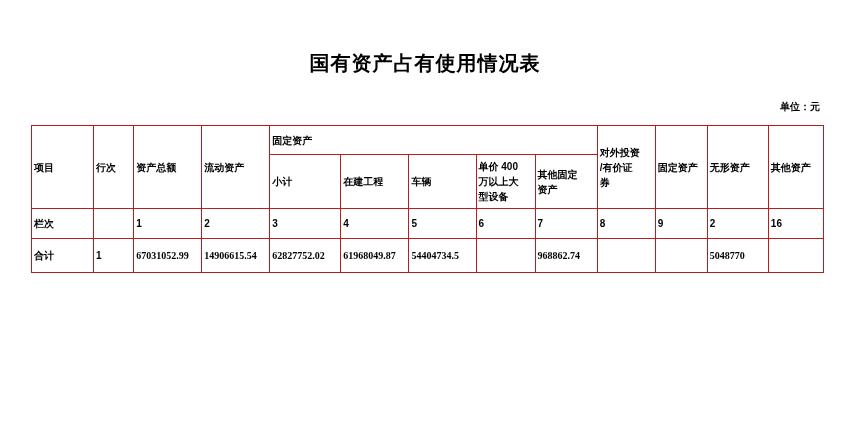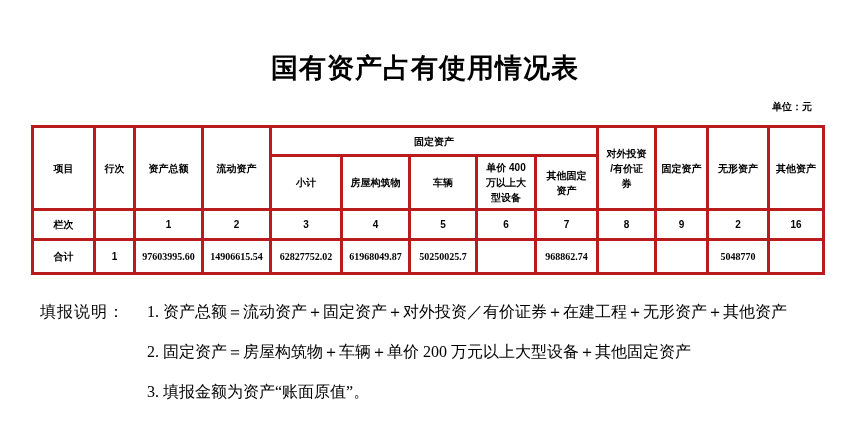--- a/index.html
+++ b/index.html
@@ -2,34 +2,34 @@
 <html><head>
 <meta charset="utf-8">
 <style>
   * { margin:0; padding:0; box-sizing:border-box; }
   html,body { width:850px; height:445px; background:#fff; }
   body { font-family:"Liberation Sans", sans-serif; color:#000; position:relative; overflow:hidden; }
   .page { position:absolute; inset:0; background:#fff; }
 
   .title {
     position:absolute; top:50px; left:0; width:850px;
-    text-align:center; font-size:27px; font-weight:bold; letter-spacing:1px;
+    text-align:center; font-size:20px; font-weight:bold; letter-spacing:1px;
   }
   .unit {
-    position:absolute; top:100px; right:38px;
+    position:absolute; top:100px; right:30px;
     font-size:10px; font-weight:bold;
   }
 
   table.assets {
     position:absolute; left:31px; top:125px; width:793px;
     border-collapse:collapse; table-layout:fixed;
   }
   table.assets td {
-    border:3px solid #b91c1c;
-    text-align:center; vertical-align:middle;
+    border:1px solid #b91c1c;
+    vertical-align:middle;
     font-size:10px; font-weight:bold; line-height:1.5;
     padding:1px 2px; overflow:hidden;
   }
   tr.group-row td { height:29px; }
   tr.sub-row td   { height:54px; }
   tr.index-row td { height:30px; }
   tr.total-row td { height:34px; }
   td.pre { white-space:pre-line; }
   td.num {
     font-family:"Liberation Serif", serif;
@@ -80,21 +80,21 @@
       <td colspan="5">固定资产</td>
       <td rowspan="2" class="pre">对外投资
 /有价证
 券</td>
       <td rowspan="2">固定资产</td>
       <td rowspan="2">无形资产</td>
       <td rowspan="2">其他资产</td>
     </tr>
     <tr class="sub-row">
       <td class="pre">小计</td>
-      <td class="pre">房屋构筑物</td>
+      <td class="pre">在建工程</td>
       <td class="pre">车辆</td>
       <td class="pre">单价 400
 万以上大
 型设备</td>
       <td class="pre">其他固定
 资产</td>
     </tr>
     <tr class="index-row">
       <td>栏次</td>
       <td></td>
@@ -106,37 +106,29 @@
       <td>6</td>
       <td>7</td>
       <td>8</td>
       <td>9</td>
       <td>2</td>
       <td>16</td>
     </tr>
     <tr class="total-row">
       <td>合计</td>
       <td>1</td>
-      <td class="num">97603995.60</td>
+      <td class="num">67031052.99</td>
       <td class="num">14906615.54</td>
       <td class="num">62827752.02</td>
       <td class="num">61968049.87</td>
-      <td class="num">50250025.7</td>
+      <td class="num">54404734.5</td>
       <td class="num"></td>
       <td class="num">968862.74</td>
       <td class="num"></td>
       <td class="num"></td>
       <td class="num">5048770</td>
       <td class="num"></td>
     </tr>
   </tbody>
     </table>
 
-  <div class="notes">
-    <div class="notes-label">填报说明：</div>
-    <div class="notes-items">
-      <div class="note-item">1. 资产总额＝流动资产＋固定资产＋对外投资／有价证券＋在建工程＋无形资产＋其他资产</div>
-      <div class="note-item">2. 固定资产＝房屋构筑物＋车辆＋单价 200 万元以上大型设备＋其他固定资产</div>
-      <div class="note-item">3. 填报金额为资产“账面原值”。</div>
-    </div>
-  </div>
 
 </div>
 
 </body></html>

